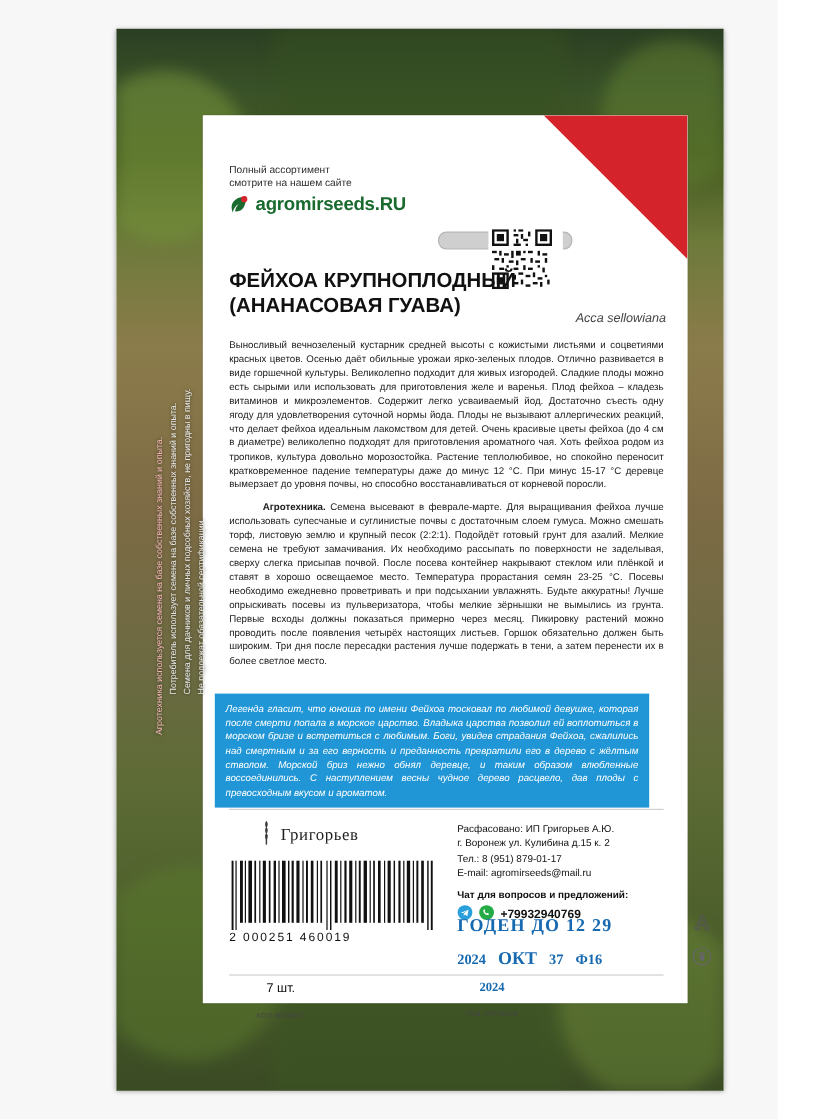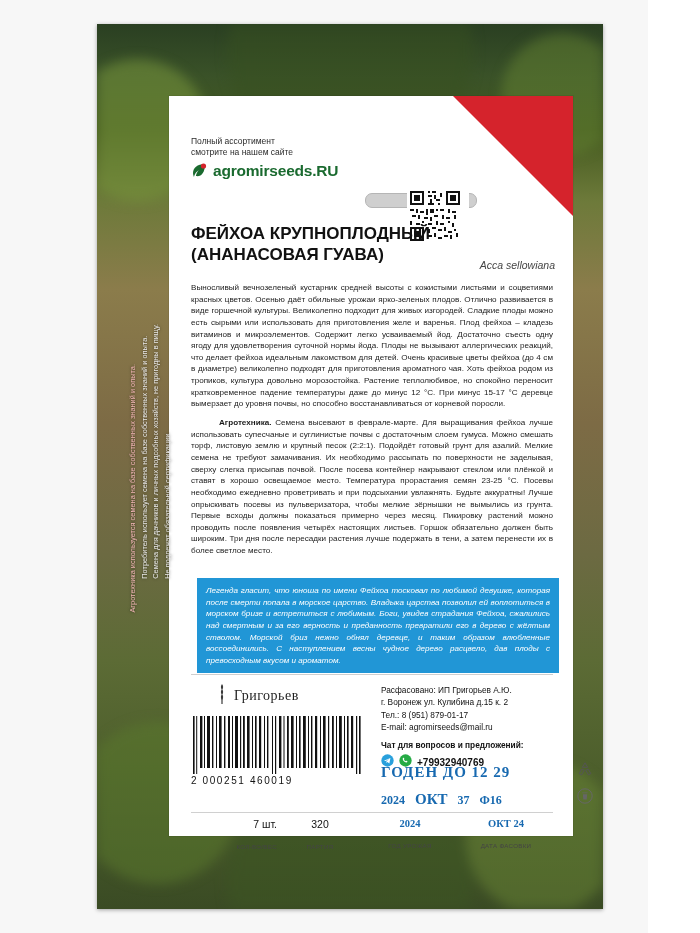--- a/index.html
+++ b/index.html
@@ -157,21 +157,21 @@
     font-size: 8.1px;
     line-height: 1.44;
     color: #1b1b1b;
     text-align: justify;
   }
   .body-text p { margin: 0 0 7px 0; }
   .body-text b { font-weight: bold; margin-left: 28px; }
   
   .legend {
     position: absolute;
-    left: 28px;
+    left: 10px;
     top: 482px;
     width: 362px;
     background: #2196d6;
     color: #ffffff;
     padding: 7px 9px;
     box-sizing: border-box;
     font-size: 8.1px;
     line-height: 1.44;
     font-style: italic;
     text-align: justify;
@@ -302,21 +302,21 @@
   .stat .val {
     font-size: 10.5px;
     color: #111;
   }
   .stat .cap {
     font-size: 6.2px;
     color: #444;
     letter-spacing: 0.3px;
     margin-top: 13px;
   }
-  .stat.s1 { left: 0px; width: 86px; text-align: right; }
+  .stat.s1 { left: 0px; width: 86px; }
   .stat.s2 { left: 86px; width: 86px; }
   .stat.s3 { left: 176px; width: 86px; }
   .stat.s4 { left: 268px; width: 94px; }
   .stat.s3 .val, .stat.s4 .val { color: #1769b0; font-family: "Liberation Serif", serif; font-weight: bold; }
   
   .side-text {
     position: absolute;
     left: 40px;
     top: 330px;
     width: 230px;
@@ -543,32 +543,24 @@
             </svg>
         </span>
       </div>
 
       <div class="stats">
         <div class="hr"></div>
         <div class="stat s1">
           <div class="val">7 шт.</div>
           <div class="cap">КОЛ-ВО/ВЕС</div>
         </div>
-        <div class="stat s2">
-          <div class="val">320</div>
-          <div class="cap">ПАРТИЯ</div>
-        </div>
         <div class="stat s3">
           <div class="val">2024</div>
           <div class="cap">ГОД УРОЖАЯ</div>
         </div>
-        <div class="stat s4">
-          <div class="val">ОКТ 24</div>
-          <div class="cap">ДАТА ФАСОВКИ</div>
-        </div>
       </div>
 
     </div>
 
     <div class="side-text red" style="left:30px; top:340px; width:210px;">Агротехника используется семена на базе собственных знаний и опыта.</div>
     <div class="side-text" style="left:42px; top:300px; width:260px;">Потребитель использует семена на базе собственных знаний и опыта.
 Семена для дачников и личных подсобных хозяйств, не пригодны в пищу.
 Не подлежат обязательной сертификации.</div>
 
   </div>

